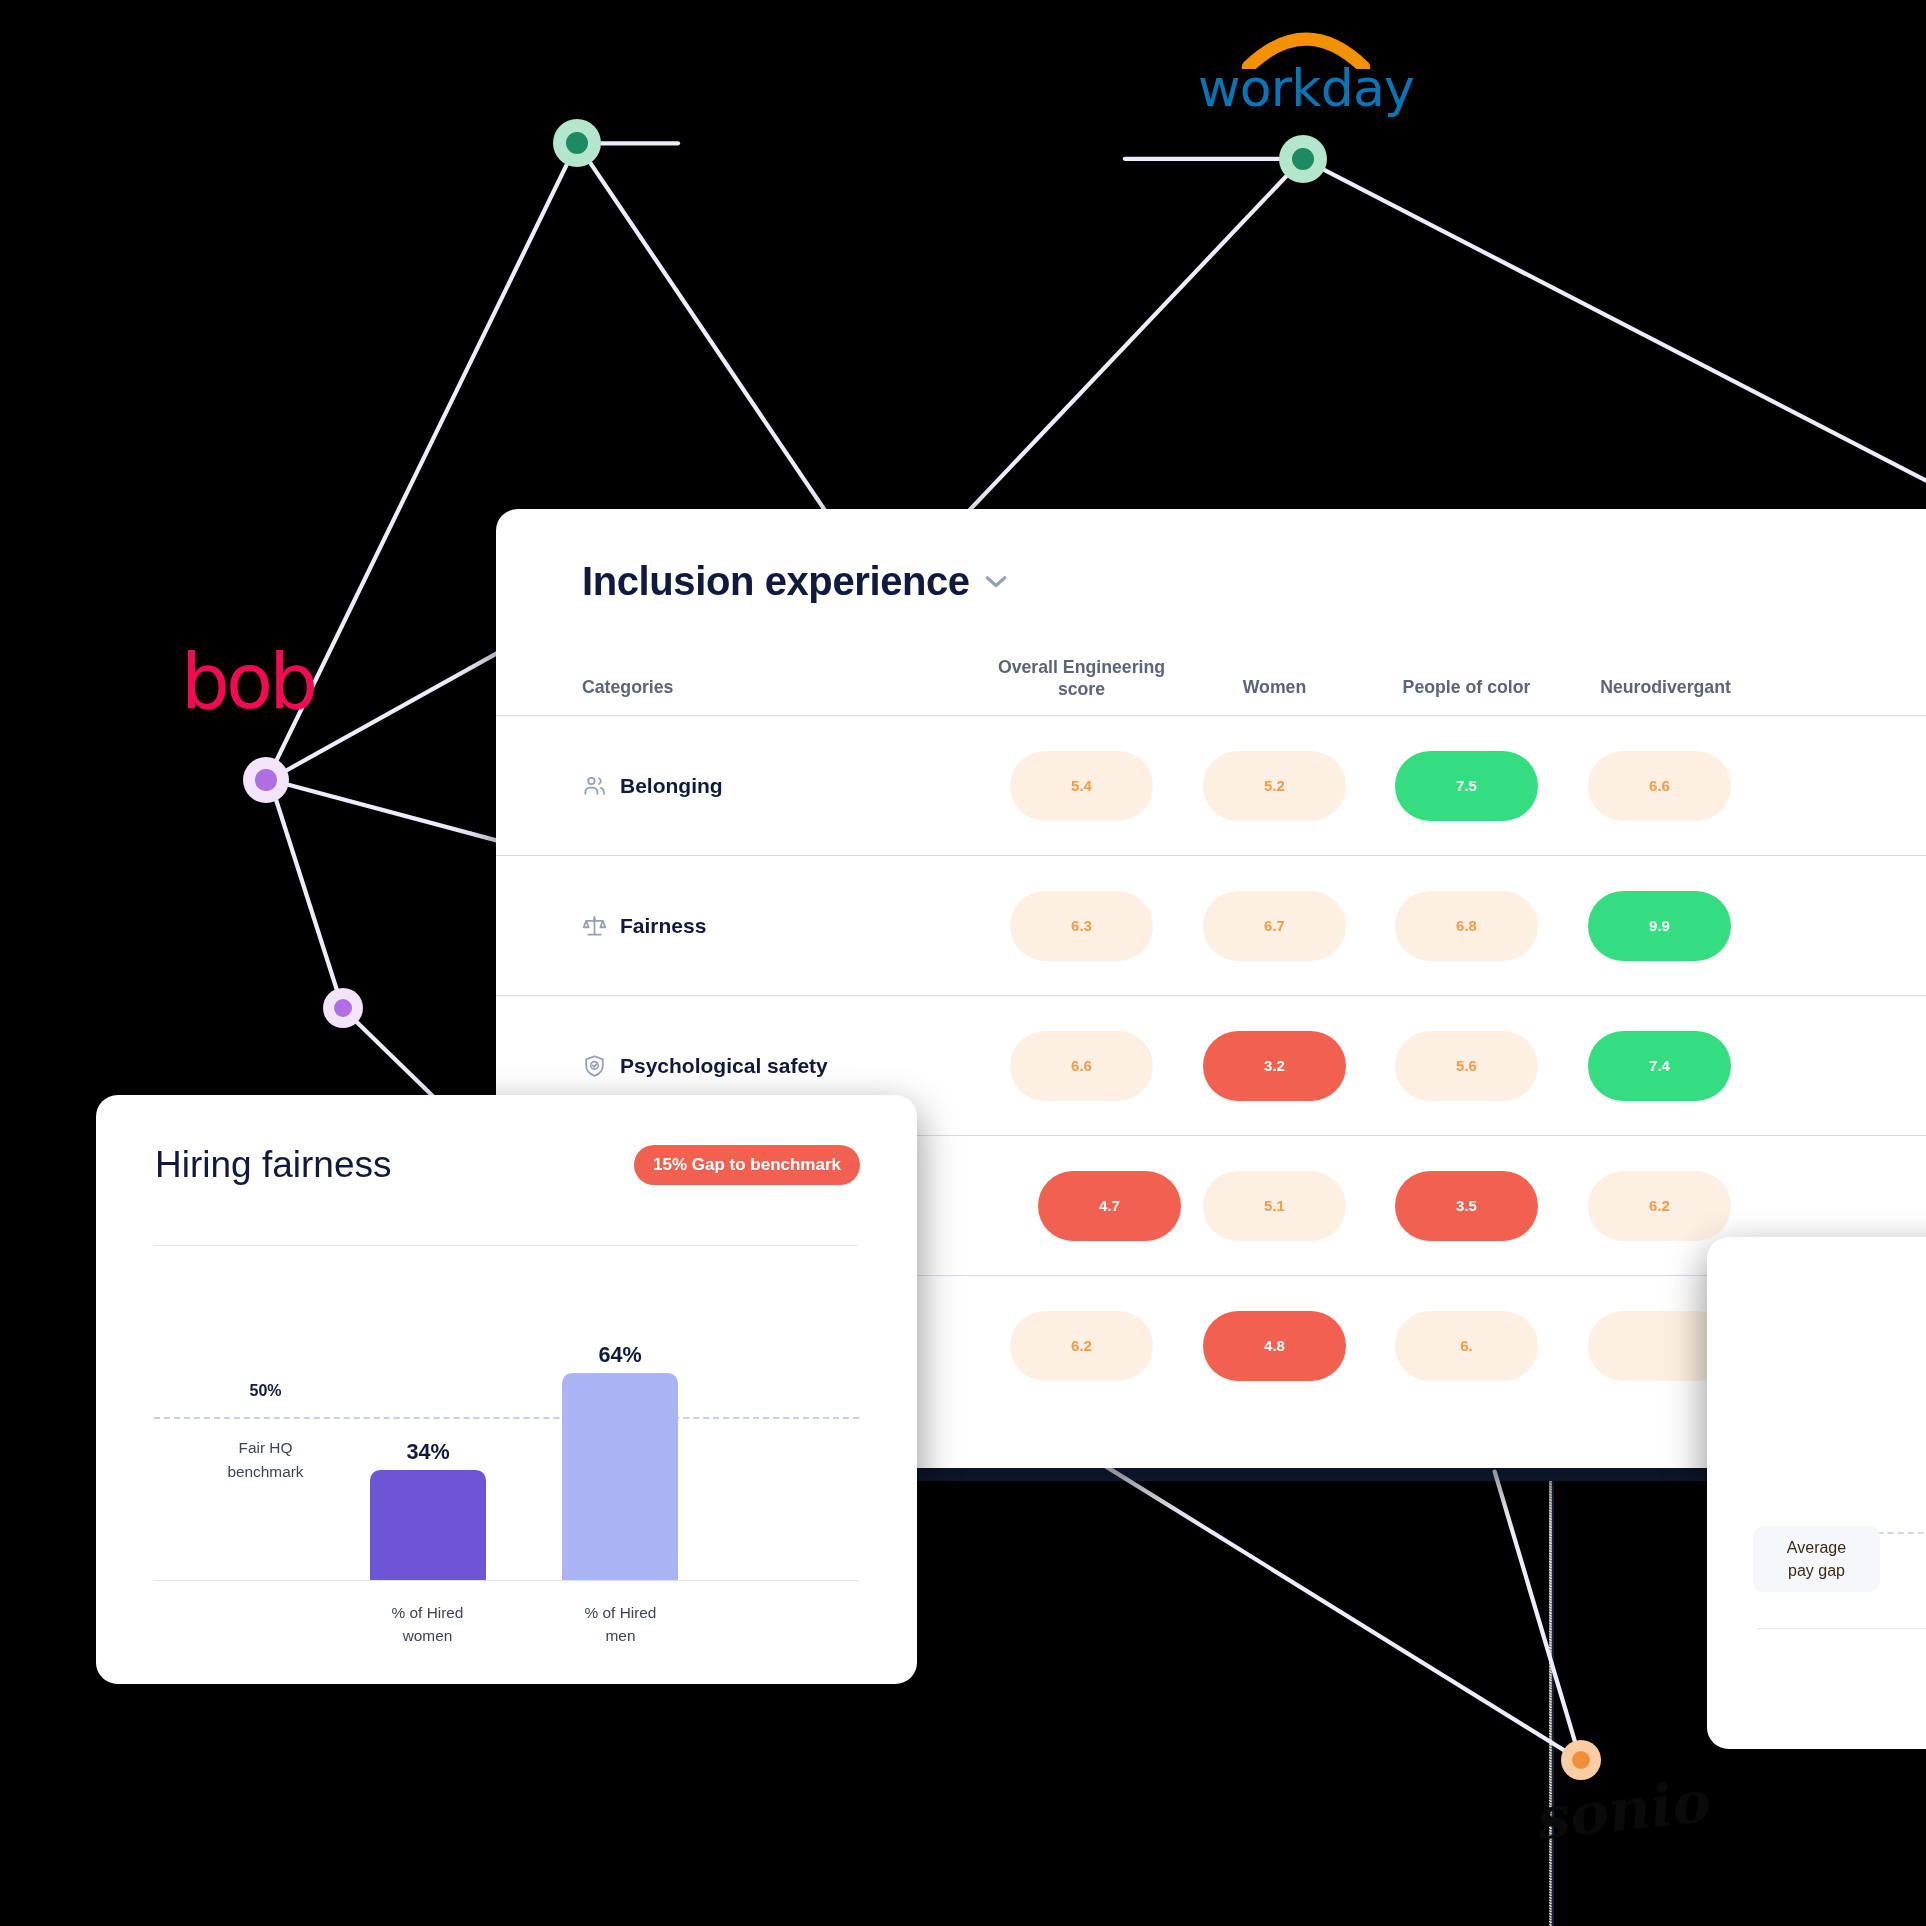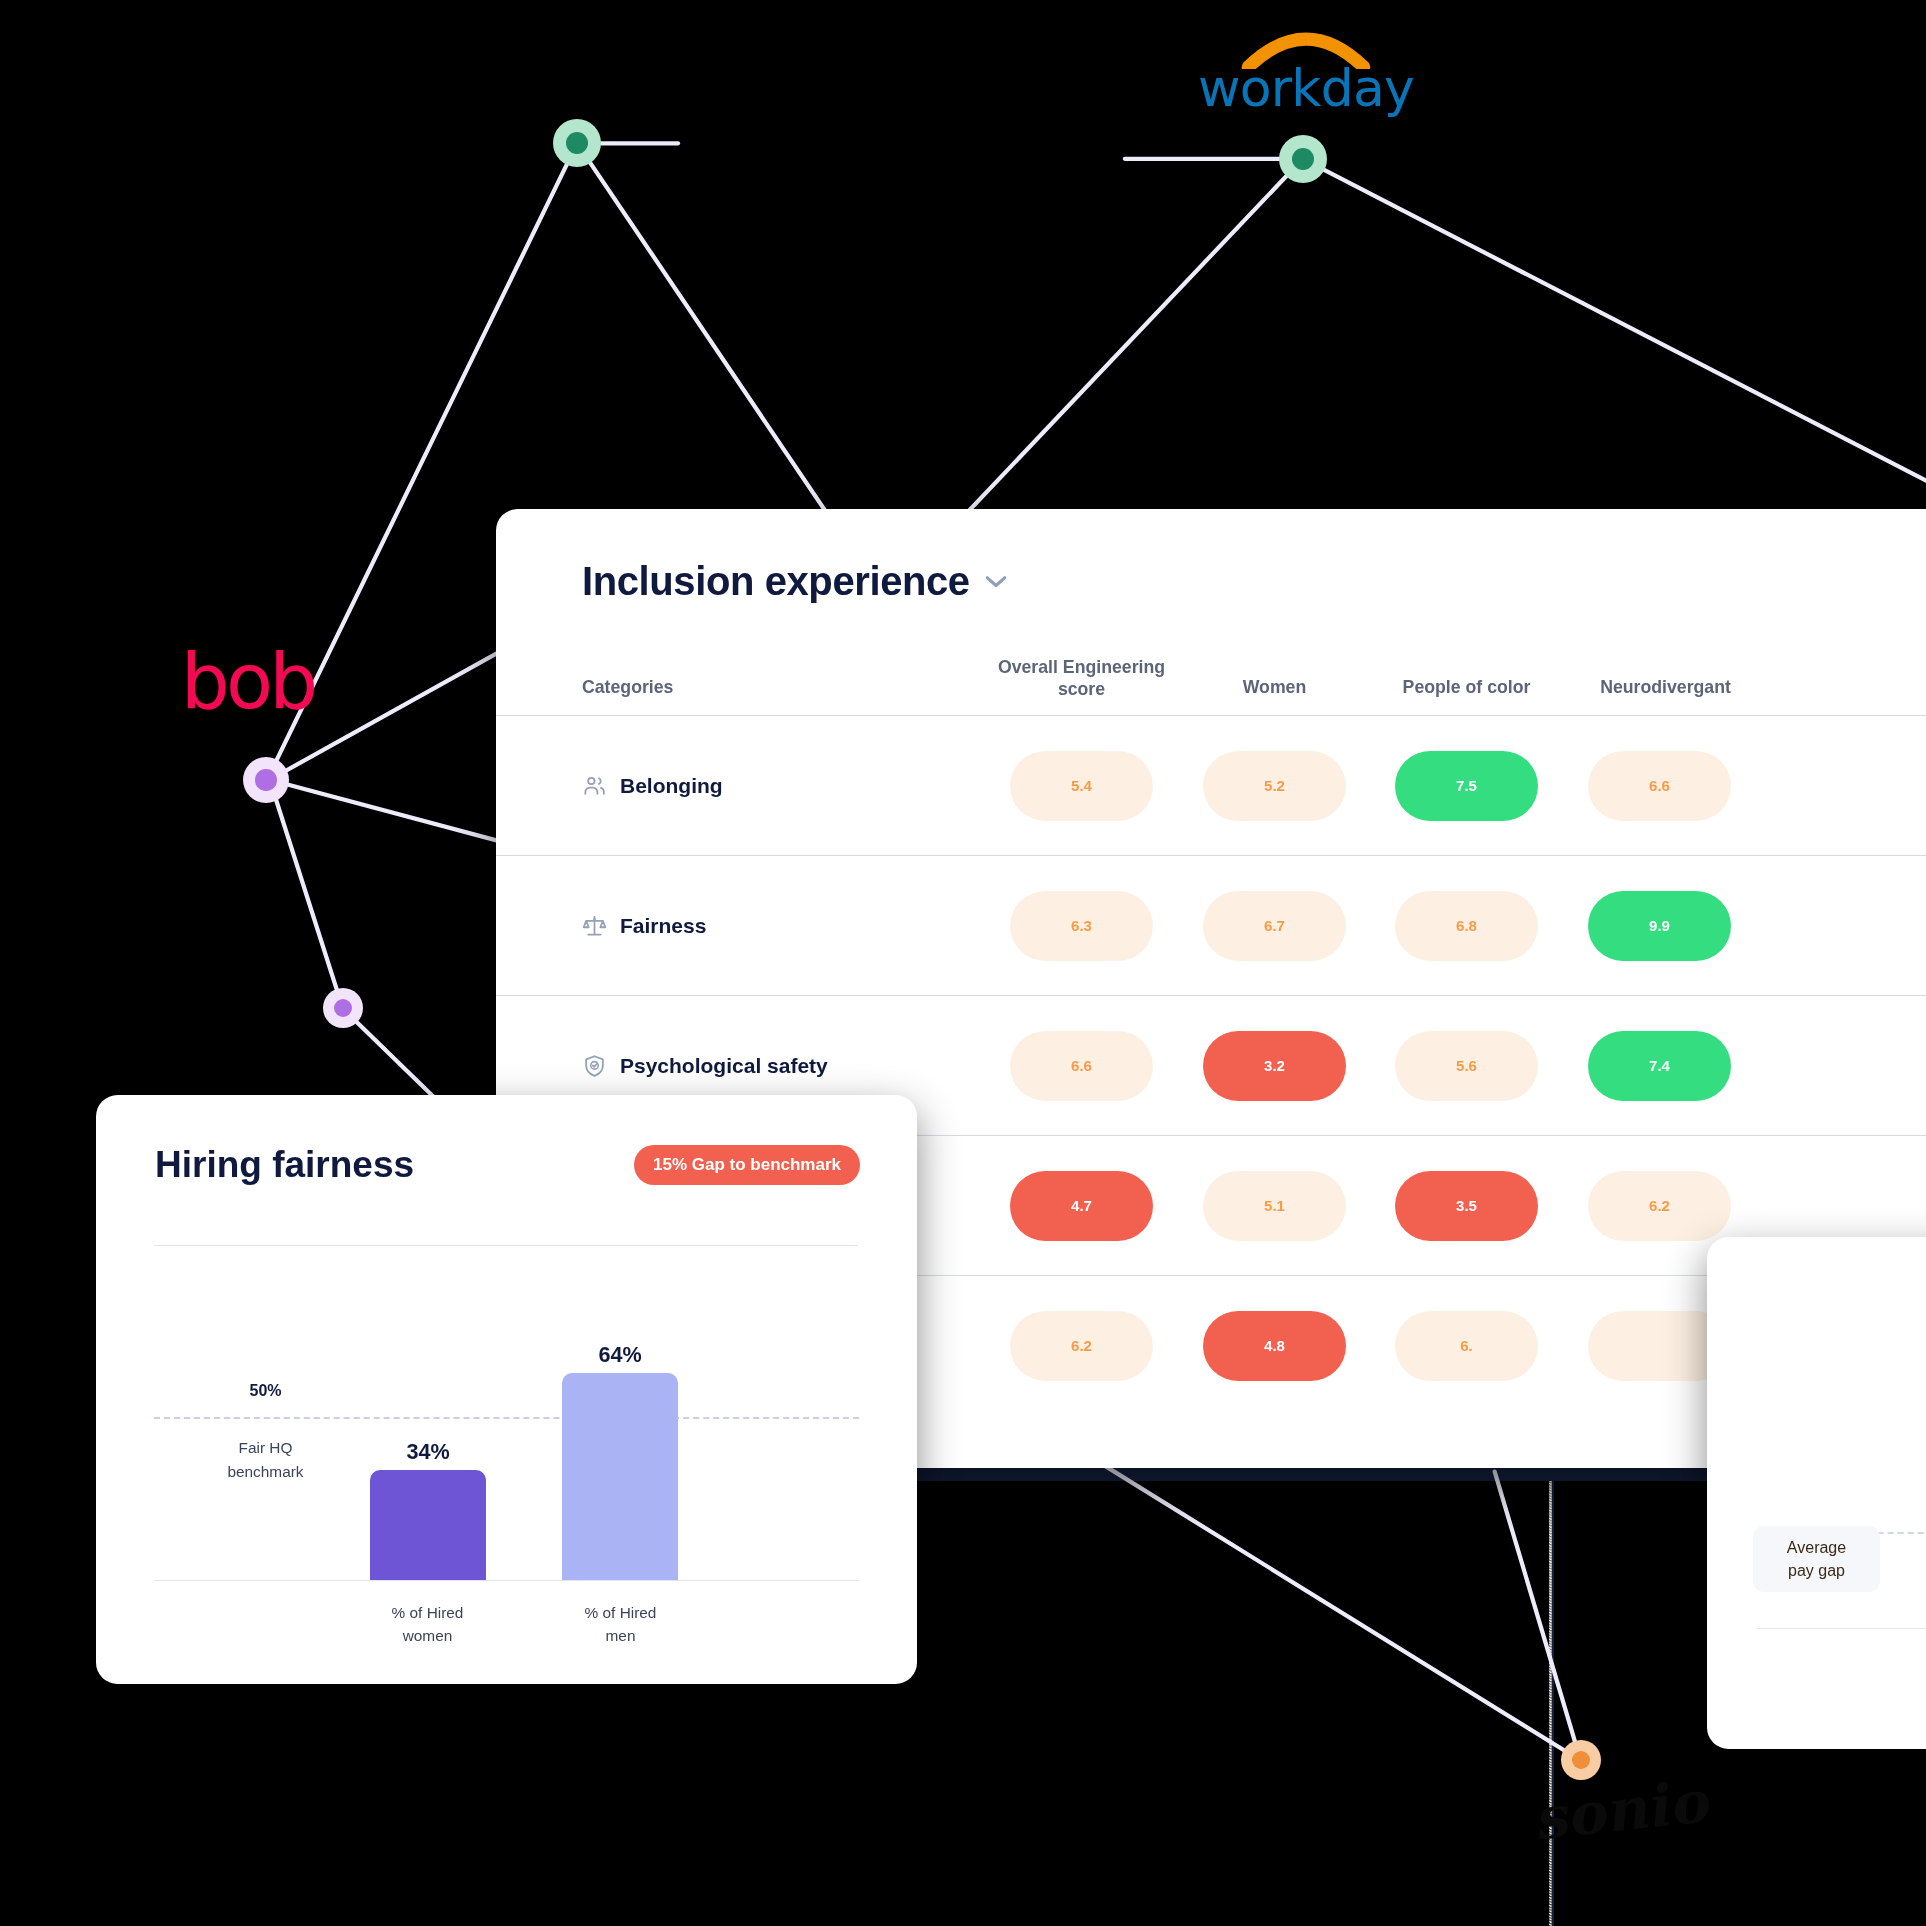--- a/index.html
+++ b/index.html
@@ -71,21 +71,21 @@
     display:flex;align-items:center;justify-content:center;
     font-size:15px;font-weight:700;
   }
   .pill.neutral{background:#fdf0e3;color:#f59b4a;}
   .pill.good{background:#34dd7f;color:#ffffff;}
   .pill.bad{background:#f2604f;color:#ffffff;}
 
   
   #hiring-card{left:96px;top:1095px;width:821px;height:589px;border-radius:21.6px;}
   #hiring-head{position:absolute;left:59px;top:49px;width:705px;display:flex;align-items:center;gap:0;}
-  #hiring-title{font-size:37px;font-weight:700;color:#101a3e;}
+  #hiring-title{font-size:37px;font-weight:400;color:#101a3e;}
   #hiring-badge{
     margin-left:auto;background:#f2604f;color:#fff;border-radius:20px;
     padding:10px 19px;font-size:17px;font-weight:700;white-space:nowrap;
   }
   #hiring-rule{position:absolute;left:58px;top:150px;width:704px;height:1.2px;background:#e2e5ef;}
   #hiring-plot{position:absolute;left:58px;top:166px;width:705px;height:320px;}
   #hiring-baseline{position:absolute;left:0;bottom:0;width:100%;height:1.2px;background:#e2e5ef;}
   #hiring-bench{
     position:absolute;left:0;bottom:162px;width:100%;height:0;
     border-top:2.7px dashed #c9cfe4;
@@ -251,21 +251,21 @@
         <div class="pill neutral" style="left:514px;">6.6</div>
         <div class="pill bad" style="left:707px;">3.2</div>
         <div class="pill neutral" style="left:899px;">5.6</div>
         <div class="pill good" style="left:1092px;">7.4</div>
       </div>
 
       <div class="trow">
         <div class="cat">
           <span class="label"></span>
         </div>
-        <div class="pill bad" style="left:514px;">4.7</div>
+        <div class="pill bad" style="left:542px;">4.7</div>
         <div class="pill neutral" style="left:707px;">5.1</div>
         <div class="pill bad" style="left:899px;">3.5</div>
         <div class="pill neutral" style="left:1092px;">6.2</div>
       </div>
 
       <div class="trow">
         <div class="cat">
           <span class="label"></span>
         </div>
         <div class="pill neutral" style="left:514px;">6.2</div>

